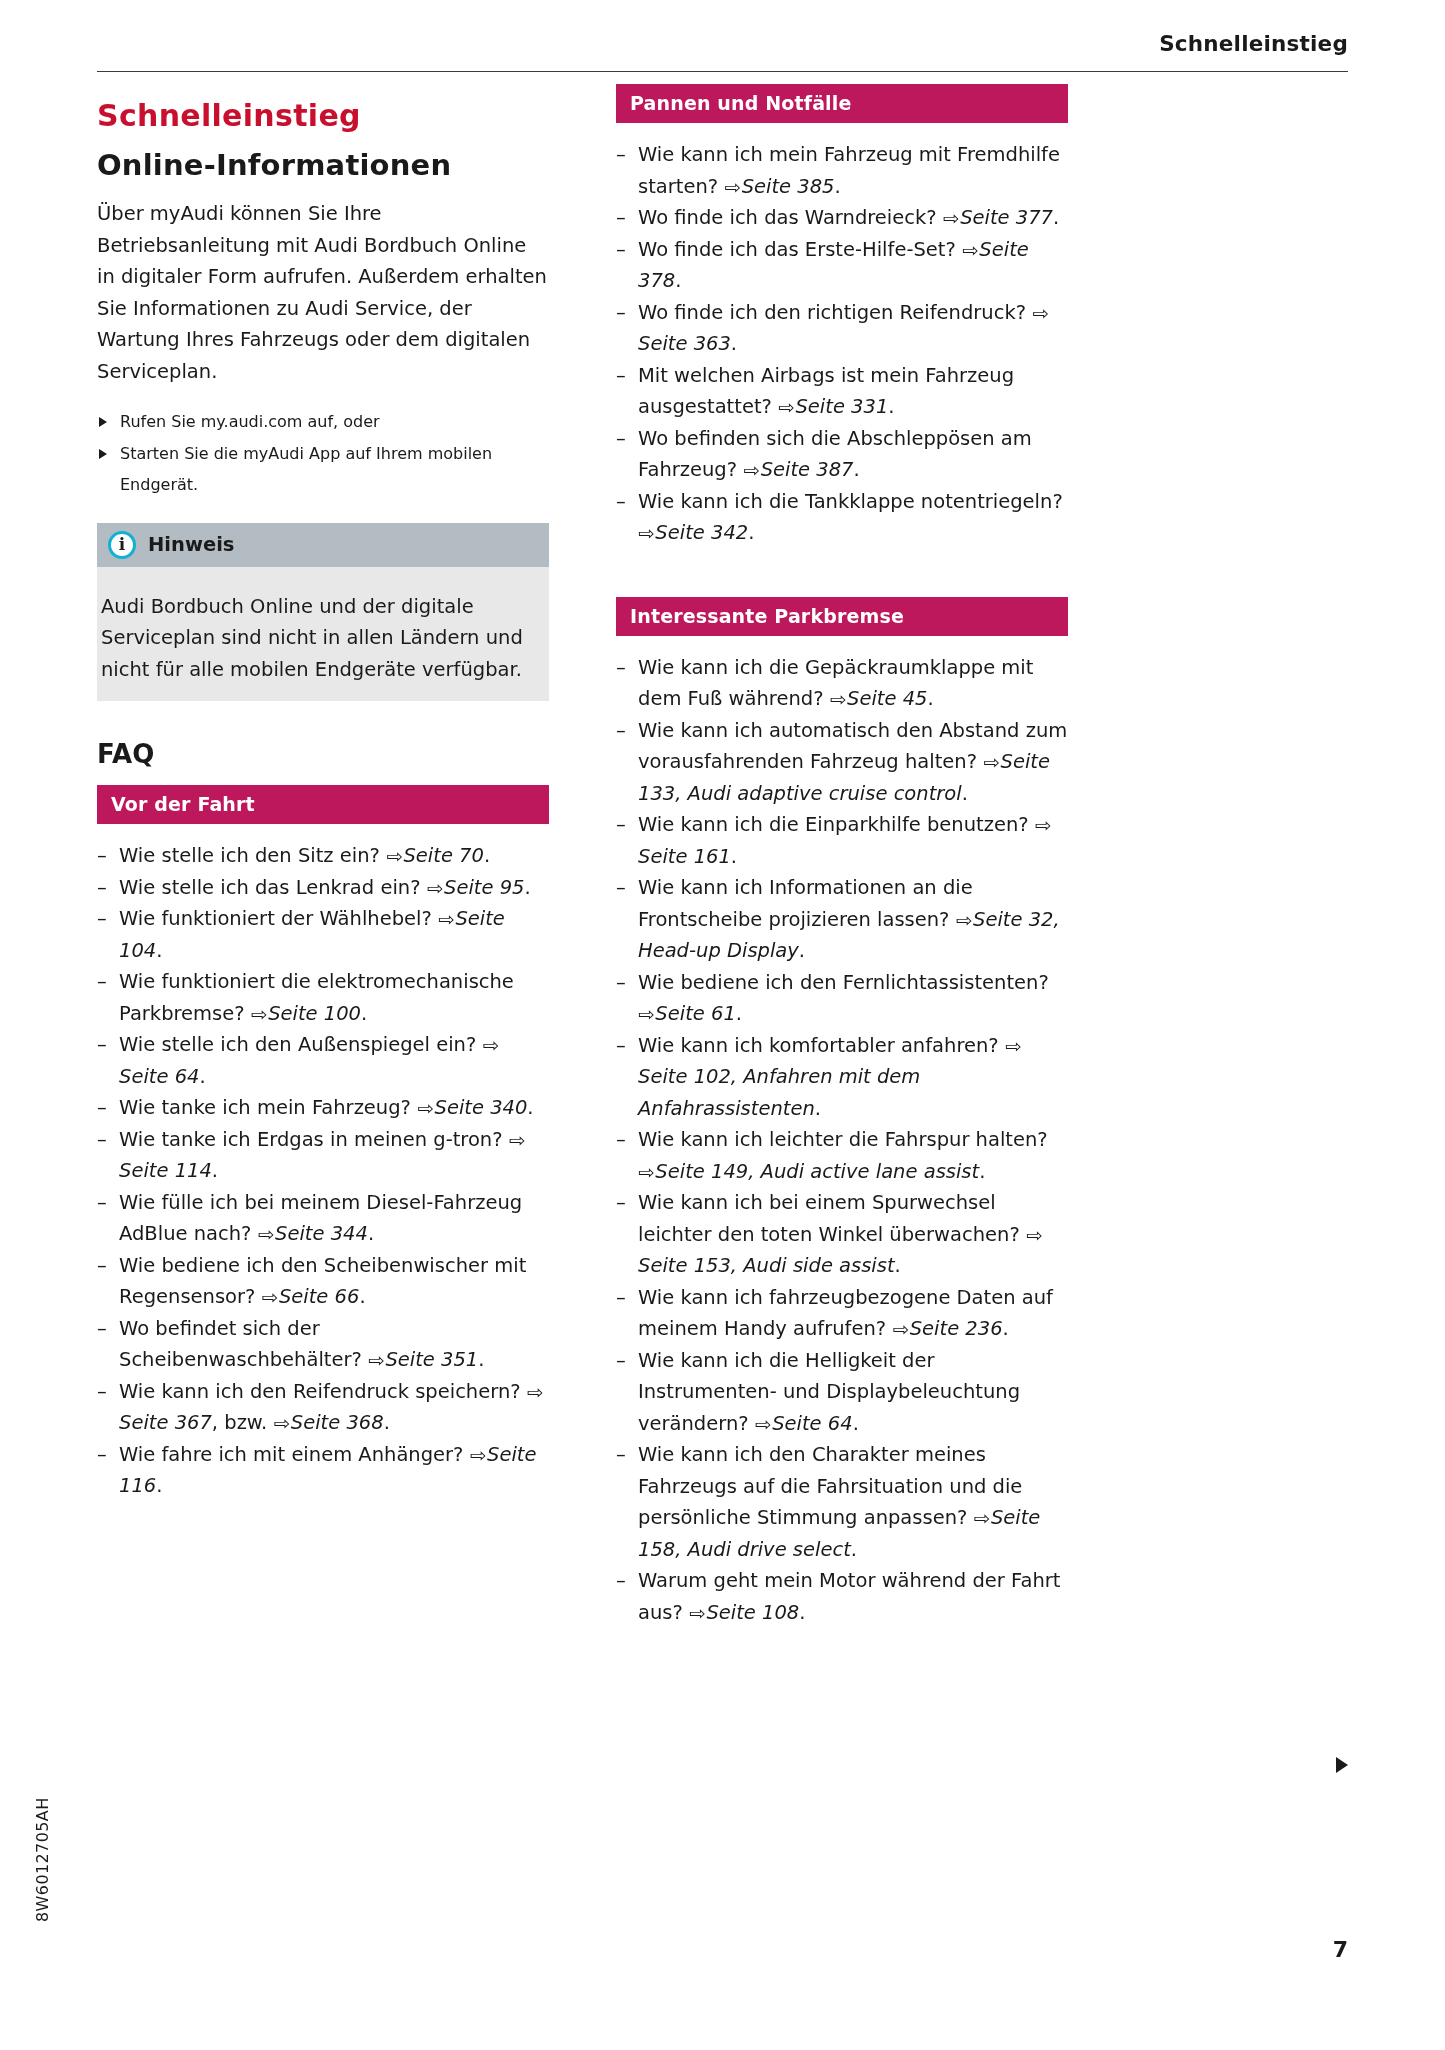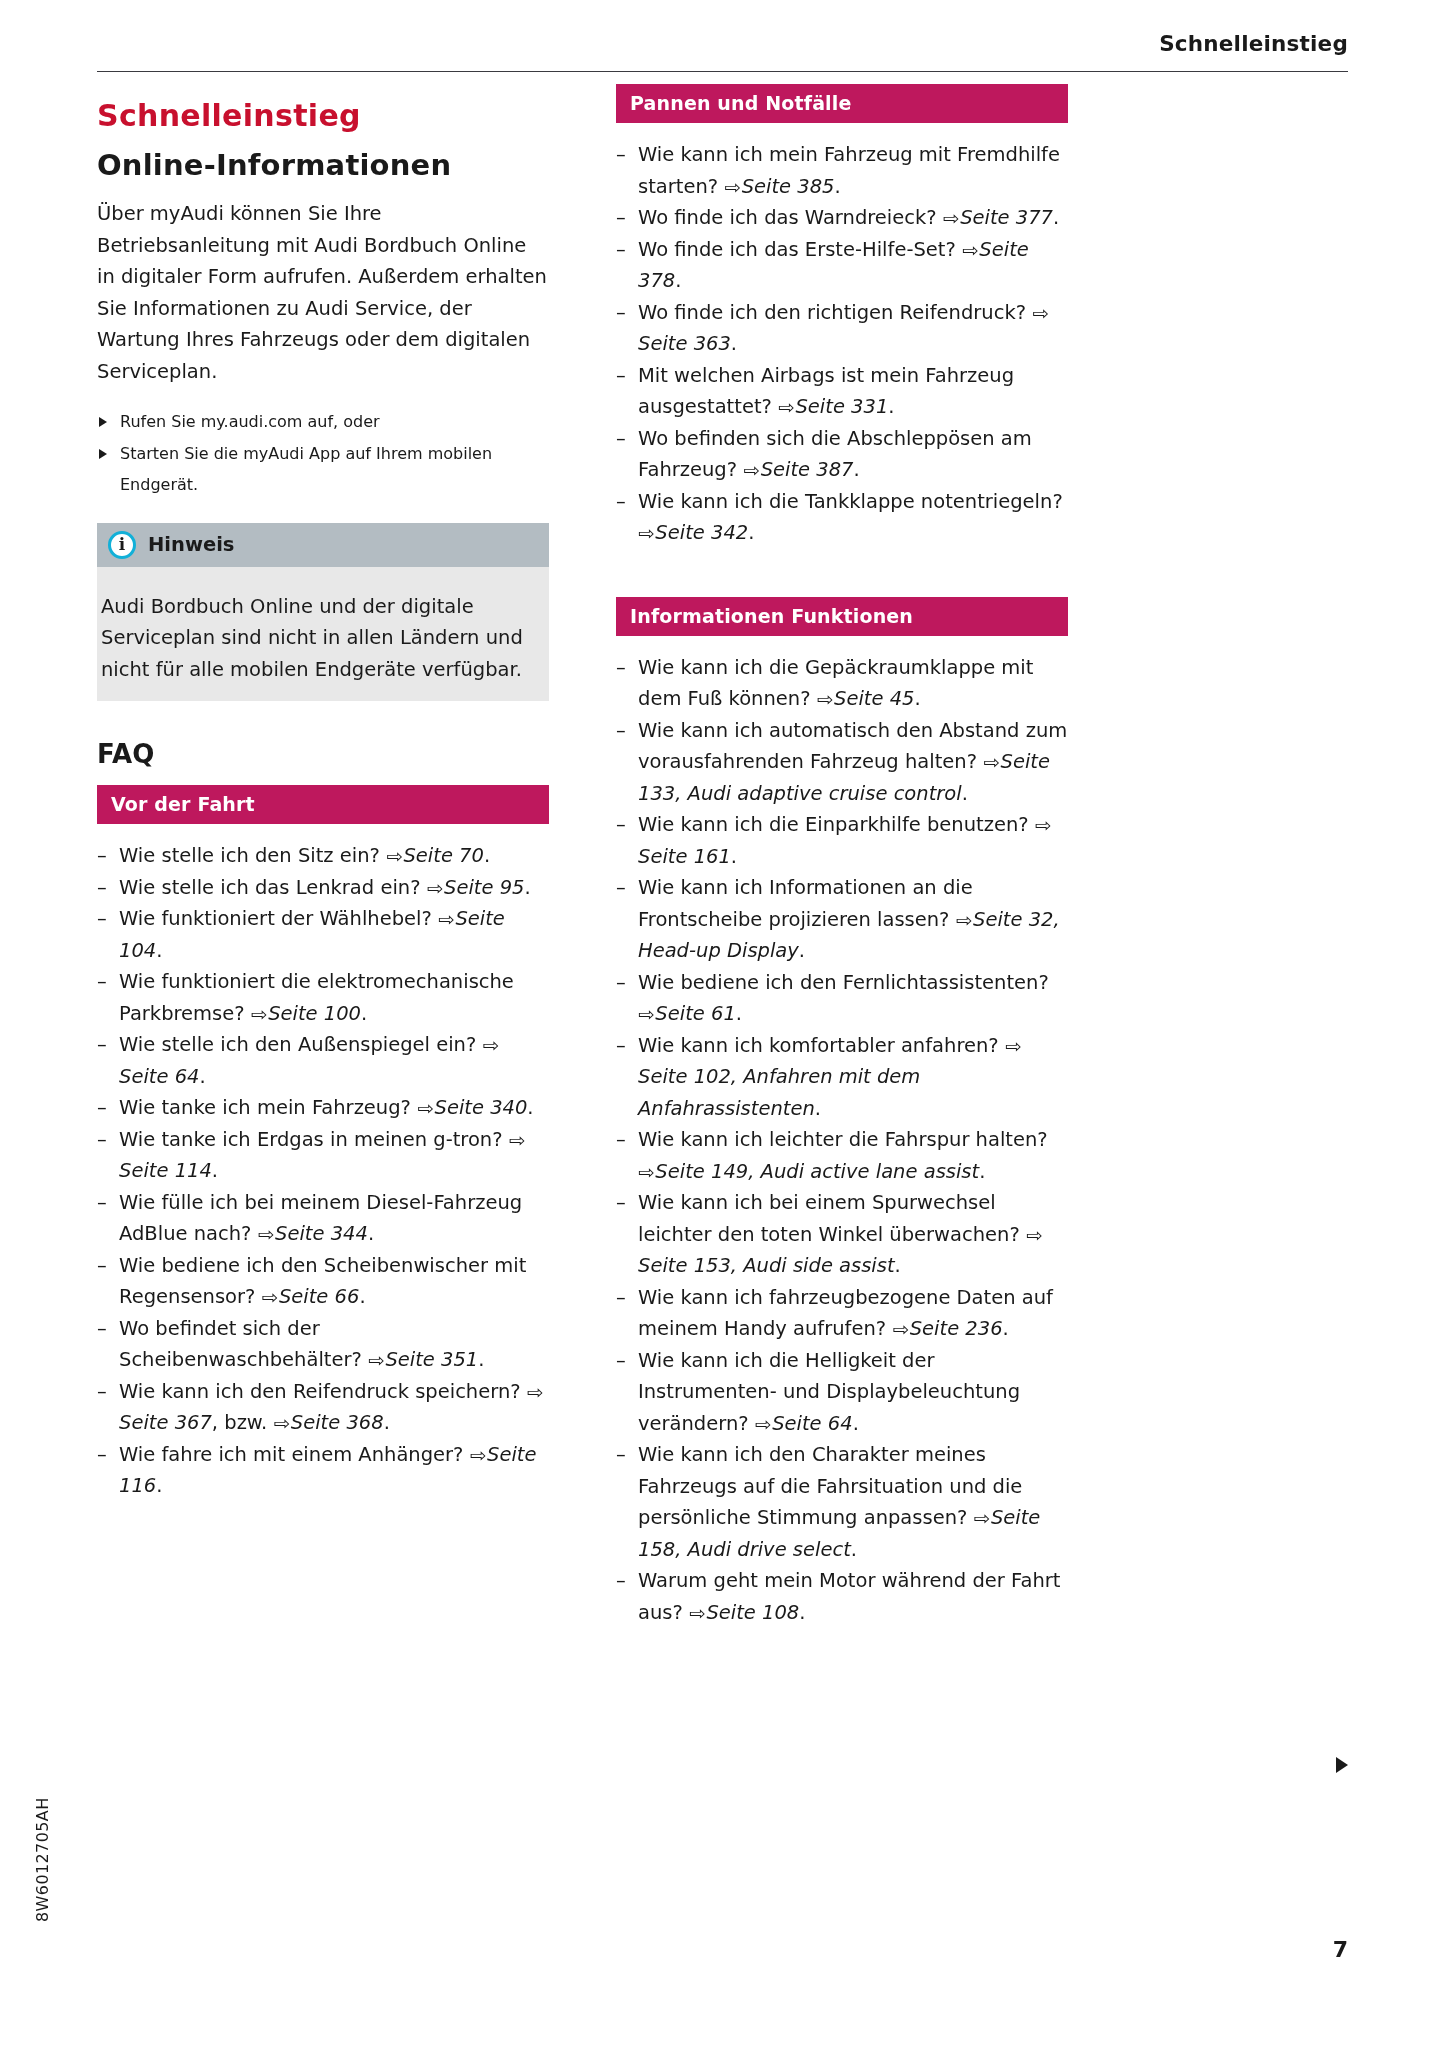--- a/index.html
+++ b/index.html
@@ -285,24 +285,24 @@
         <li><span class="dash">–</span><span>Wo finde ich das Warndreieck? </span><span class="arw">⇨</span><span class="ref">Seite 377</span><span>.</span></li>
         <li><span class="dash">–</span><span>Wo finde ich das Erste-Hilfe-Set? </span><span class="arw">⇨</span><span class="ref">Seite 378</span><span>.</span></li>
         <li><span class="dash">–</span><span>Wo finde ich den richtigen Reifendruck? </span><span class="arw">⇨</span><span class="ref">Seite 363</span><span>.</span></li>
         <li><span class="dash">–</span><span>Mit welchen Airbags ist mein Fahrzeug ausgestattet? </span><span class="arw">⇨</span><span class="ref">Seite 331</span><span>.</span></li>
         <li><span class="dash">–</span><span>Wo befinden sich die Abschleppösen am Fahrzeug? </span><span class="arw">⇨</span><span class="ref">Seite 387</span><span>.</span></li>
         <li><span class="dash">–</span><span>Wie kann ich die Tankklappe notentriegeln? </span><span class="arw">⇨</span><span class="ref">Seite 342</span><span>.</span></li>
       </ul>
 
     <div style="height:34px"></div>
 
-    <div class="redbar">Informationen Funktionen</div>
+    <div class="redbar">Interessante Parkbremse</div>
 
     <ul class="dash-list" id="list-interessante">
-        <li><span class="dash">–</span><span>Wie kann ich die Gepäckraumklappe mit dem Fuß können? </span><span class="arw">⇨</span><span class="ref">Seite 45</span><span>.</span></li>
+        <li><span class="dash">–</span><span>Wie kann ich die Gepäckraumklappe mit dem Fuß während? </span><span class="arw">⇨</span><span class="ref">Seite 45</span><span>.</span></li>
         <li><span class="dash">–</span><span>Wie kann ich automatisch den Abstand zum vorausfahrenden Fahrzeug halten? </span><span class="arw">⇨</span><span class="ref">Seite 133, Audi adaptive cruise control</span><span>.</span></li>
         <li><span class="dash">–</span><span>Wie kann ich die Einparkhilfe benutzen? </span><span class="arw">⇨</span><span class="ref">Seite 161</span><span>.</span></li>
         <li><span class="dash">–</span><span>Wie kann ich Informationen an die Frontscheibe projizieren lassen? </span><span class="arw">⇨</span><span class="ref">Seite 32, Head-up Display</span><span>.</span></li>
         <li><span class="dash">–</span><span>Wie bediene ich den Fernlichtassistenten? </span><span class="arw">⇨</span><span class="ref">Seite 61</span><span>.</span></li>
         <li><span class="dash">–</span><span>Wie kann ich komfortabler anfahren? </span><span class="arw">⇨</span><span class="ref">Seite 102, Anfahren mit dem Anfahrassistenten</span><span>.</span></li>
         <li><span class="dash">–</span><span>Wie kann ich leichter die Fahrspur halten? </span><span class="arw">⇨</span><span class="ref">Seite 149, Audi active lane assist</span><span>.</span></li>
         <li><span class="dash">–</span><span>Wie kann ich bei einem Spurwechsel leichter den toten Winkel überwachen? </span><span class="arw">⇨</span><span class="ref">Seite 153, Audi side assist</span><span>.</span></li>
         <li><span class="dash">–</span><span>Wie kann ich fahrzeugbezogene Daten auf meinem Handy aufrufen? </span><span class="arw">⇨</span><span class="ref">Seite 236</span><span>.</span></li>
         <li><span class="dash">–</span><span>Wie kann ich die Helligkeit der Instrumenten- und Displaybeleuchtung verändern? </span><span class="arw">⇨</span><span class="ref">Seite 64</span><span>.</span></li>
         <li><span class="dash">–</span><span>Wie kann ich den Charakter meines Fahrzeugs auf die Fahrsituation und die persönliche Stimmung anpassen? </span><span class="arw">⇨</span><span class="ref">Seite 158, Audi drive select</span><span>.</span></li>

